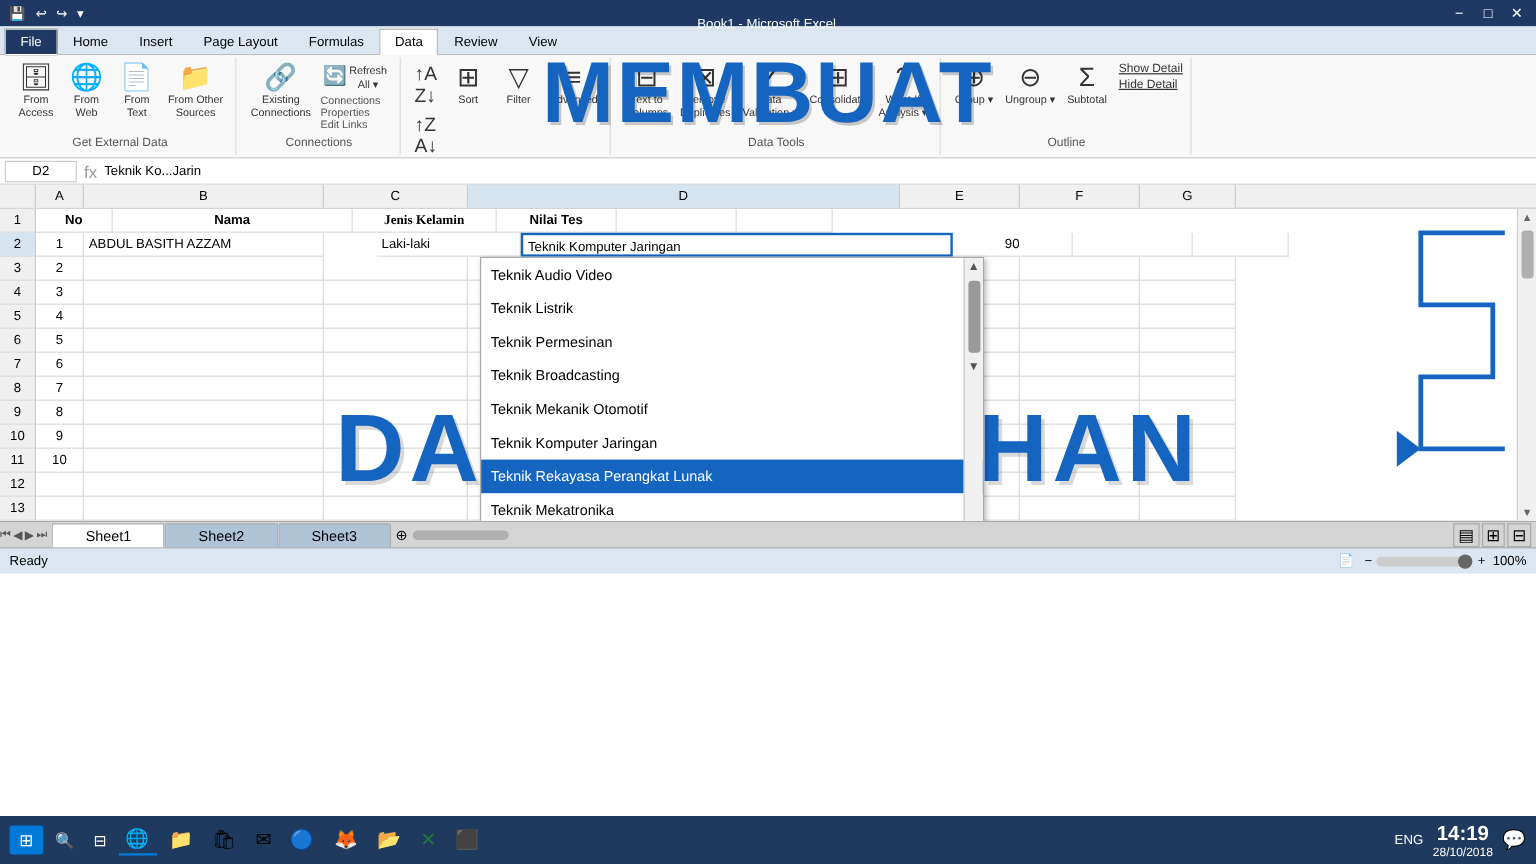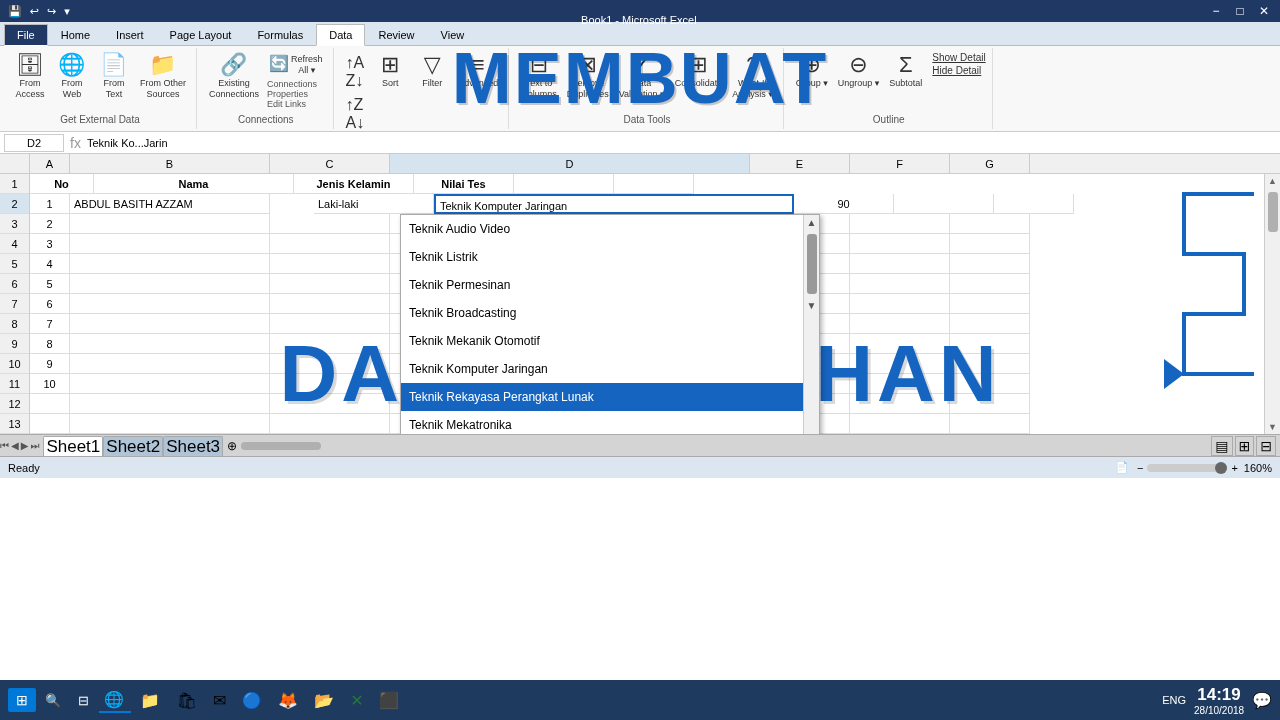--- a/index.html
+++ b/index.html
@@ -245,26 +245,26 @@
     }
     .scroll-arrow { font-size: 10px; color: #555; cursor: pointer; padding: 2px; }
     .scroll-thumb {
       background: #999;
       width: 10px;
       height: 60px;
       border-radius: 3px;
       margin: 4px 0;
     }
     .sheet-tab {
-      padding: 2px 2px;
+      padding: 2px 27px;
       background: #b0c4d8;
       border: 1px solid #aaa;
       border-bottom: none;
       border-radius: 2px 2px 0 0;
-      font-size: 17px;
+      font-size: 12px;
       cursor: pointer;
       height: 20px;
       line-height: 16px;
     }
     .sheet-tab.active { background: white; }
     .sheet-nav-btns { display: flex; font-size: 10px; gap: 2px; margin-right: 4px; color: #555; }
 
     
     .status-bar {
       display: flex;
@@ -502,21 +502,21 @@
       <div class="row-num">11</div>
       <div class="row-num">12</div>
       <div class="row-num">13</div>
     </div>
 
     <div class="grid-content" style="position:relative;">
 
       <div class="grid-row header-row">
         <div class="grid-cell" style="width:64px;text-align:center;font-weight:bold;">No</div>
         <div class="grid-cell" style="width:200px;text-align:center;font-weight:bold;">Nama</div>
-        <div class="grid-cell" style="width:120px;text-align:center;font-weight:bold;">Jenis Kelamin</div>
+        <div class="grid-cell" style="width:120px;text-align:center;font-weight:bold;font-family:Liberation Serif, serif;">Jenis Kelamin</div>
         <div class="grid-cell" style="width:100px;text-align:center;font-weight:bold;">Nilai Tes</div>
         <div class="grid-cell" style="width:100px;"></div>
         <div class="grid-cell" style="width:80px;"></div>
       </div>
 
       <div class="grid-row">
         <div class="grid-cell" style="width:40px;text-align:center;">1</div>
         <div class="grid-cell" style="width:200px;">ABDUL BASITH AZZAM</div>
         <div class="grid-cell" style="width:120px;margin-left:44px;">Laki-laki</div>
         <div class="grid-cell active-cell" style="width:360px;">Teknik Komputer Jaringan</div>
@@ -686,21 +686,21 @@
 <div class="status-bar">
   <div>Ready</div>
   <div class="status-right">
     <span>📄</span>
     <div class="zoom-control">
       <span style="cursor:pointer;">−</span>
       <div style="width:80px;height:8px;background:#ccc;border-radius:4px;position:relative;">
         <div style="position:absolute;right:0;top:-2px;width:12px;height:12px;background:#666;border-radius:50%;cursor:pointer;"></div>
       </div>
       <span style="cursor:pointer;">+</span>
-      <span style="cursor:pointer;margin-left:2px;">160%</span>
+      <span style="cursor:pointer;margin-left:2px;">100%</span>
     </div>
   </div>
 </div>
 
 <div style="background:#1e3a5f;height:40px;display:flex;align-items:center;justify-content:space-between;padding:0 8px;position:fixed;bottom:0;left:0;right:0;">
   <div style="display:flex;align-items:center;gap:4px;">
     <div style="background:#0078d7;padding:4px 8px;border-radius:2px;cursor:pointer;">
       <span style="color:white;font-size:14px;">⊞</span>
     </div>
     <div style="color:white;font-size:13px;padding:2px 6px;cursor:pointer;">🔍</div>

